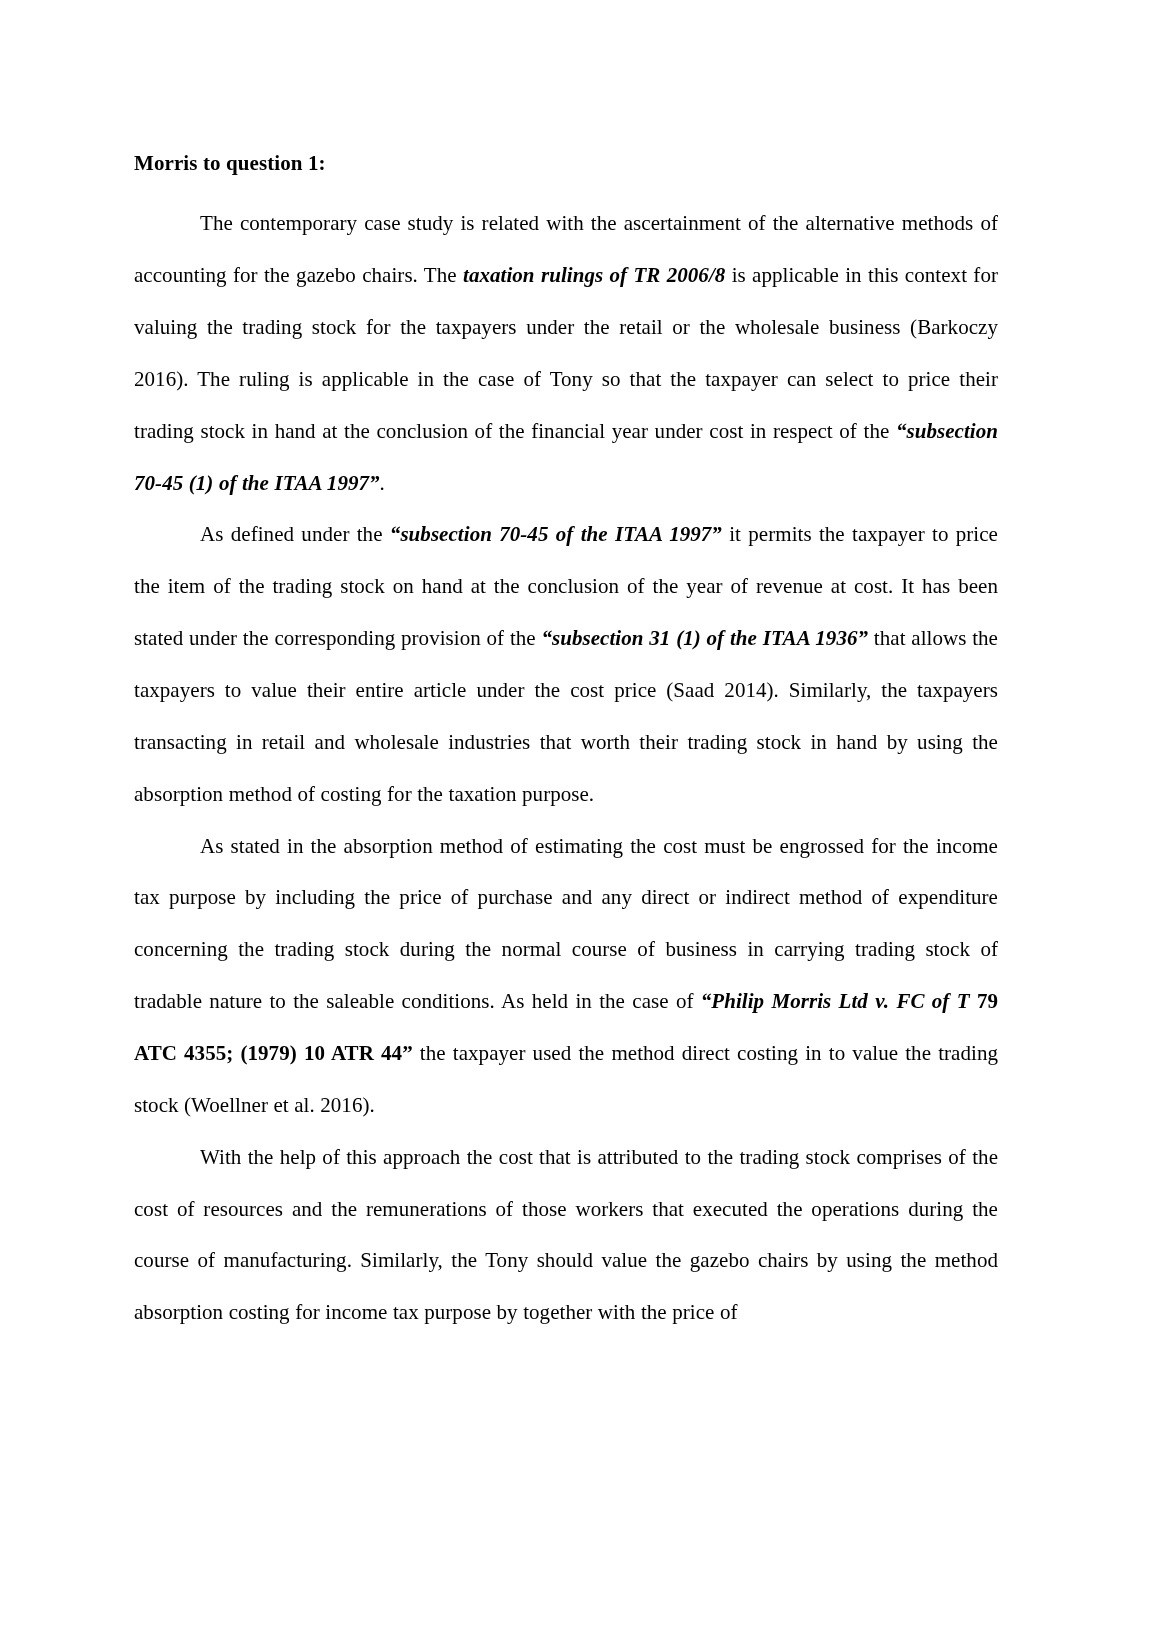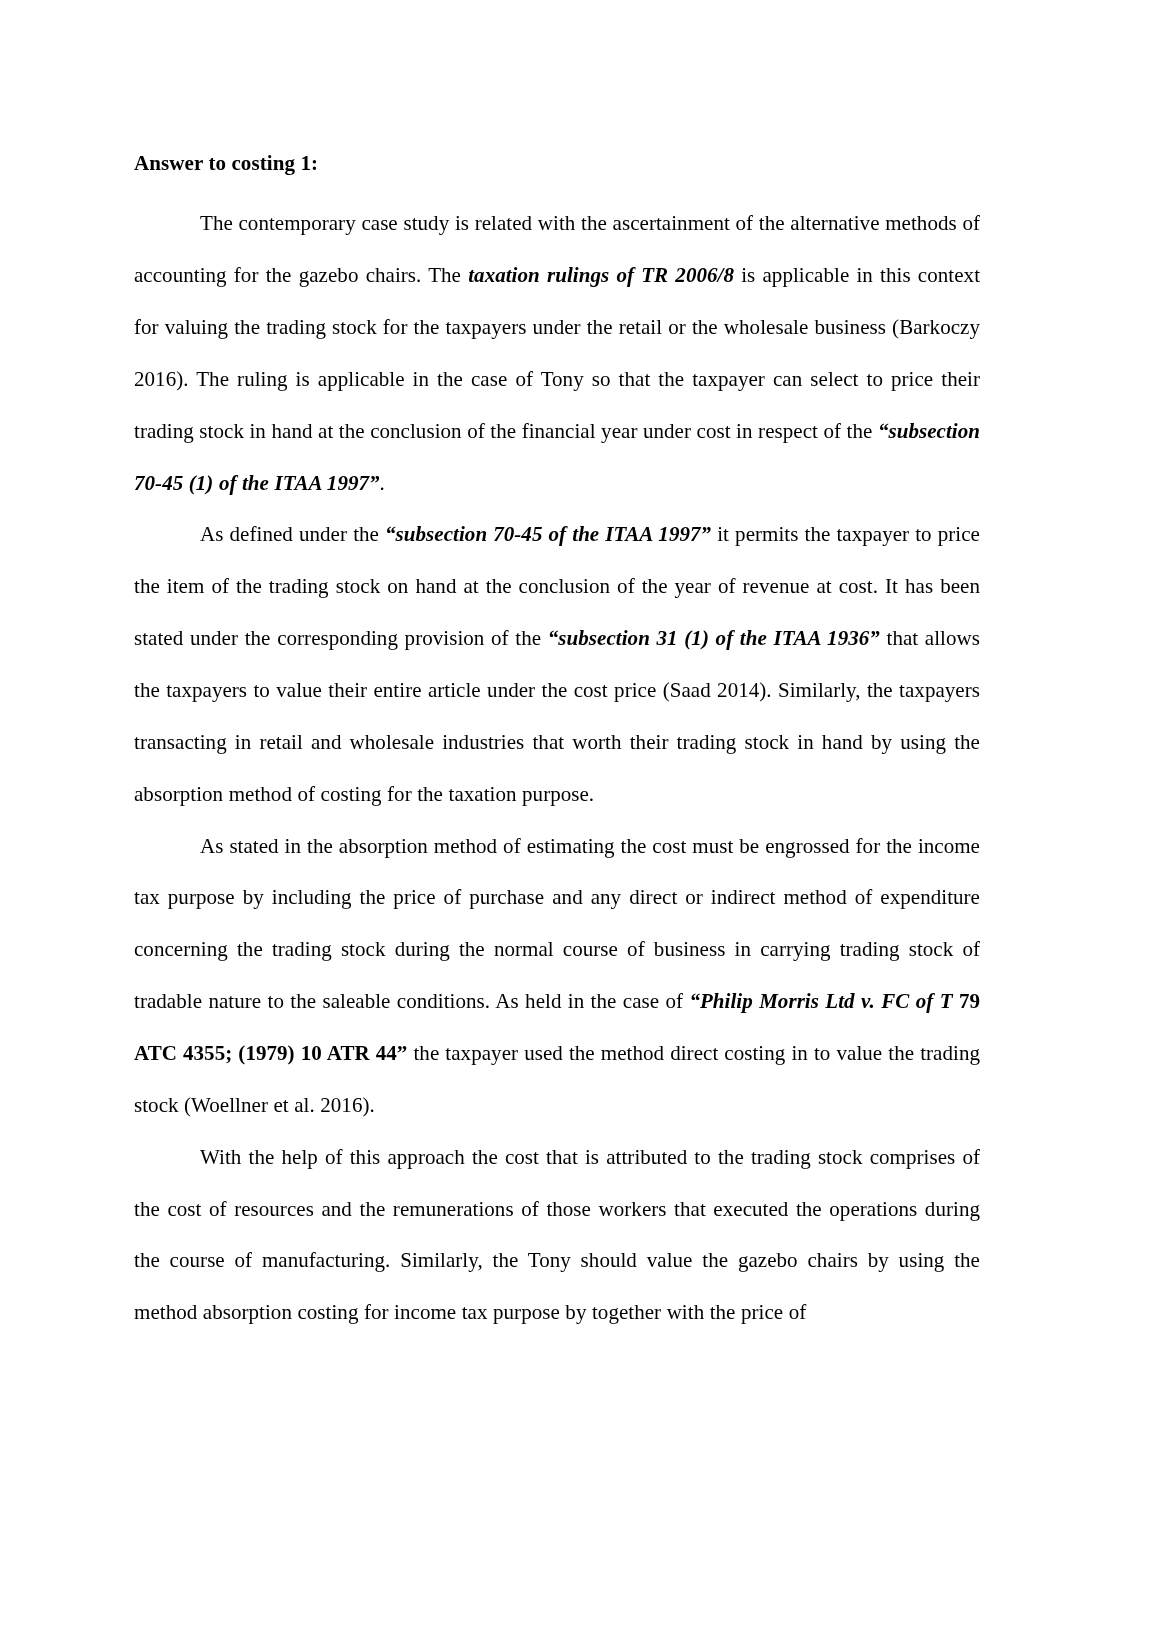--- a/index.html
+++ b/index.html
@@ -22,41 +22,41 @@
     font-weight: bold;
     line-height: 1.25;
     margin: 0 0 22px 0;
     letter-spacing: 0.1px;
   }
   p.para {
     font-size: 21px;
     line-height: 2.47;
     text-align: justify;
     text-justify: inter-word;
-    margin: 0 18px 0 0;
+    margin: 0 0 0 0;
     text-indent: 66px;
     letter-spacing: 0.05px;
     word-spacing: 0.2px;
   }
   p.para + p.para {
     margin-top: 0px;
   }
   b, .bi {
     font-weight: bold;
   }
   .bi {
     font-style: italic;
   }
 </style>
 </head>
 <body>
 
 <div class="page">
 
-  <div class="doc-heading">Answer to costing 1:</div>
+  <div class="doc-heading">Morris to question 1:</div>
 
   <p class="para">
     <span>The contemporary case study is related with the ascertainment of the alternative methods of accounting for the gazebo chairs. The </span><span class="bi">taxation rulings of TR 2006/8</span><span> is applicable in this context for valuing the trading stock for the taxpayers under the retail or the wholesale business (Barkoczy 2016). The ruling is applicable in the case of Tony so that the taxpayer can select to price their trading stock in hand at the conclusion of the financial year under cost in respect of the </span><span class="bi">“subsection 70-45 (1) of the ITAA 1997”</span><span>.</span>
   </p>
 
   <p class="para">
     <span>As defined under the </span><span class="bi">“subsection 70-45 of the ITAA 1997”</span><span> it permits the taxpayer to price the item of the trading stock on hand at the conclusion of the year of revenue at cost. It has been stated under the corresponding provision of the </span><span class="bi">“subsection 31 (1) of the ITAA 1936”</span><span> that allows the taxpayers to value their entire article under the cost price (Saad 2014). Similarly, the taxpayers transacting in retail and wholesale industries that worth their trading stock in hand by using the absorption method of costing for the taxation purpose.</span>
   </p>
 
   <p class="para">

